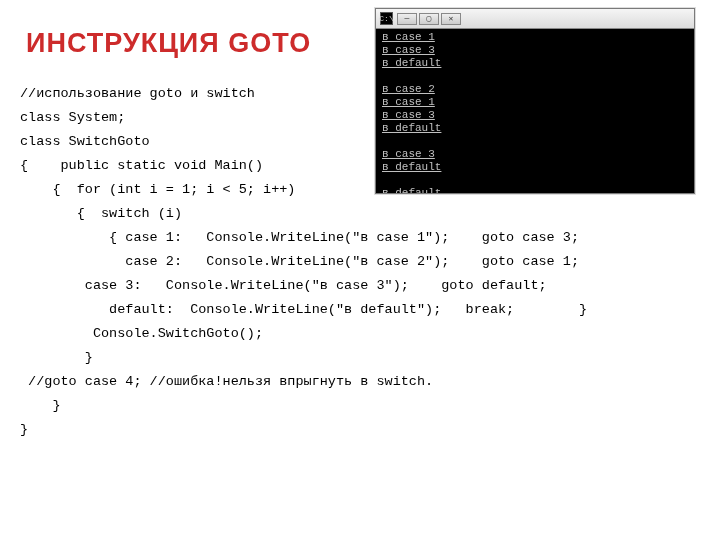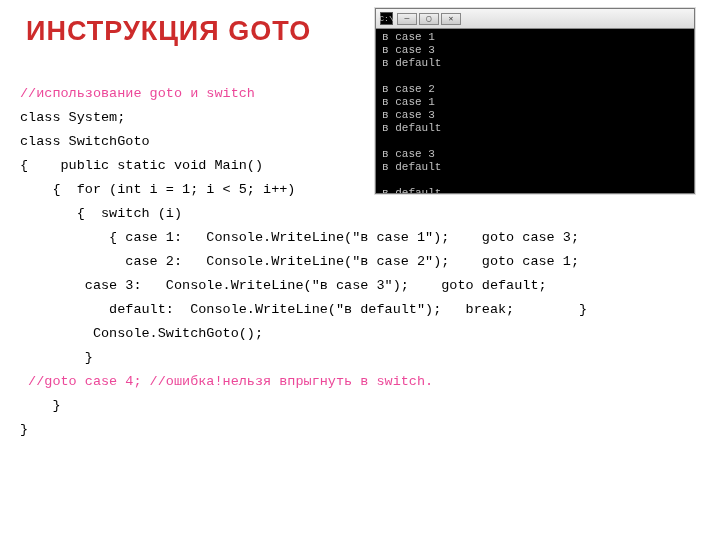--- a/index.html
+++ b/index.html
@@ -11,33 +11,33 @@
     overflow: hidden;
   }
   .slide { width: 720px; height: 540px; position: relative; }
   .title {
     font-family: Arial, sans-serif;
     font-weight: bold;
     font-size: 27px;
     color: #cd2b2b;
     letter-spacing: 1px;
     position: absolute;
-    top: 16px;
+    top: 28px;
     left: 26px;
   }
   .code-area {
     position: absolute;
     top: 82px;
     left: 20px;
     font-size: 13.5px;
     line-height: 24px;
     color: #000;
     white-space: pre;
   }
-  .comment { color: #ec4899; }
+  .comment { color: #000000; }
   .console-win {
     position: absolute;
     top: 8px;
     left: 375px;
     width: 320px;
     height: 186px;
     border: 1px solid #7a7a7a;
     background: #000;
     overflow: hidden;
     box-shadow: 0 0 0 1px #ddd;
@@ -78,20 +78,21 @@
     color: #333;
   }
   .console-body {
     font-family: Consolas, "Courier New", monospace;
     font-size: 11px;
     line-height: 13px;
     color: #c0c0c0;
     padding: 2px 6px;
     background: #000;
     white-space: pre;
+    text-decoration: underline;
   }
 </style>
 </head>
 <body>
 
 <div class="slide">
 
   <div class="title">ИНСТРУКЦИЯ GOTO</div>
 
   <div class="code-area"><span class="comment">//использование goto и switch</span>

